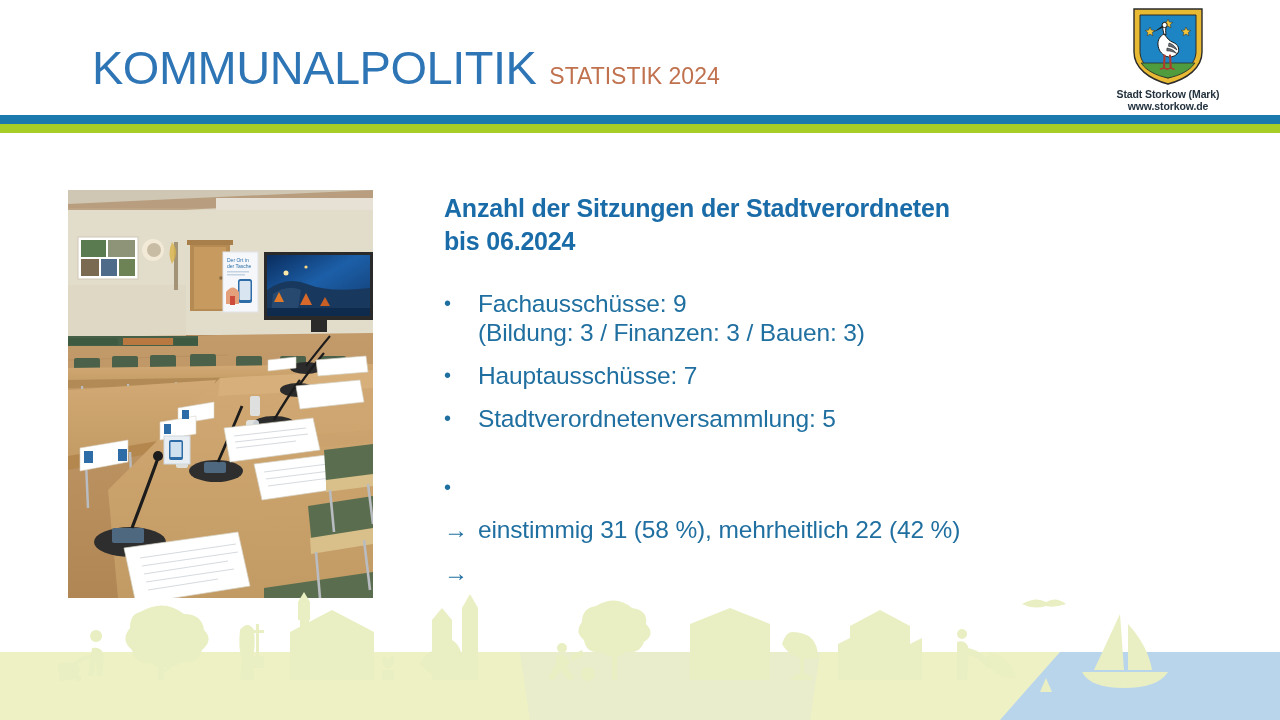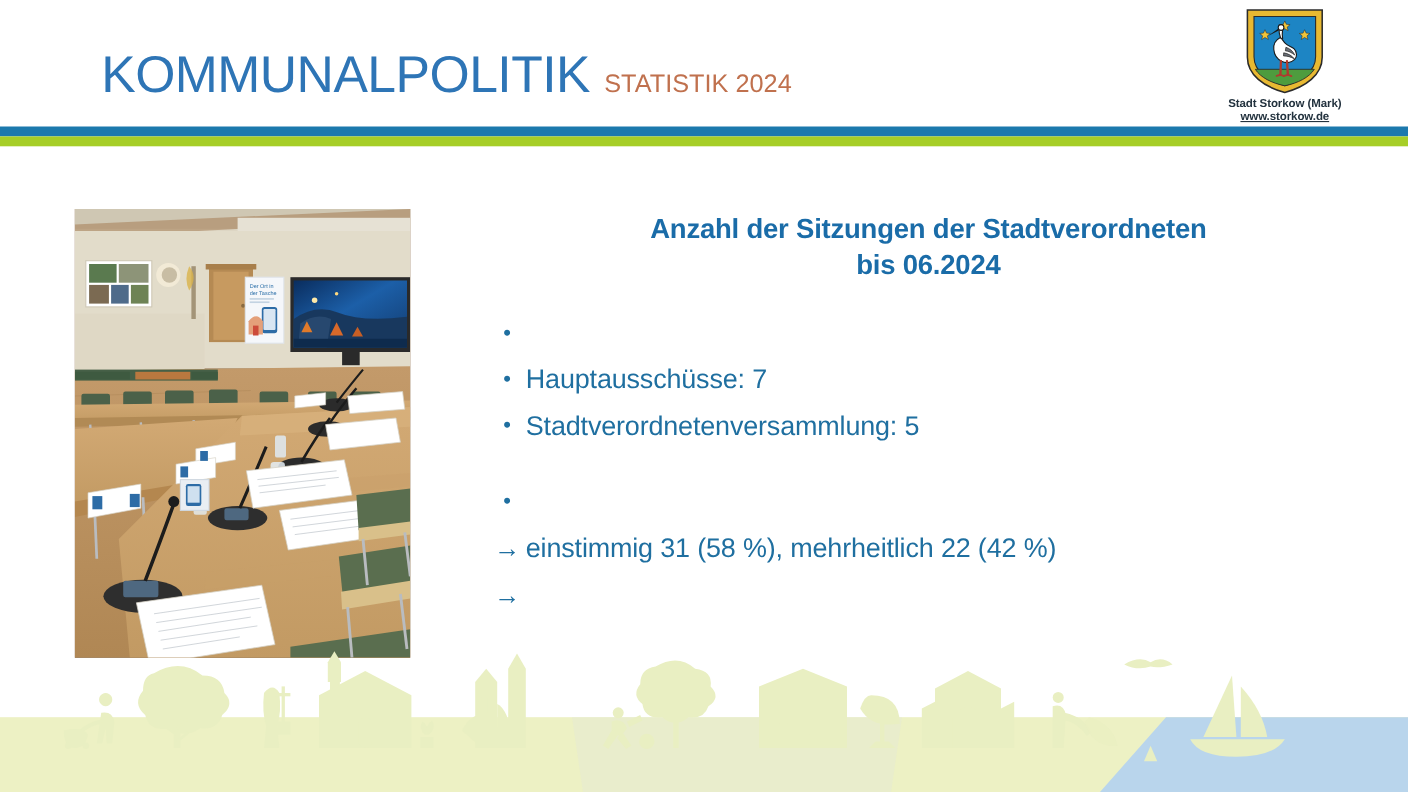--- a/index.html
+++ b/index.html
@@ -86,42 +86,40 @@
     font-weight: bold;
     color: #24333f;
     margin-top: 2px;
     letter-spacing: -0.1px;
   }
   #logo-url {
     font-size: 10.5px;
     font-weight: bold;
     color: #24333f;
     letter-spacing: -0.1px;
-    text-decoration: underline;
   }
 
   
   #photo {
     position: absolute;
     left: 68px;
     top: 190px;
     width: 305px;
     height: 408px;
     overflow: hidden;
     background: #8a6a48;
   }
   #photo svg { display: block; }
 
   
   #content {
     position: absolute;
     left: 444px;
     top: 192px;
     width: 800px;
-    text-align: center;
   }
 
   #content-heading {
     font-size: 25px;
     font-weight: bold;
     color: #1A6CA8;
     line-height: 1.33;
     letter-spacing: -0.2px;
     white-space: pre-line;
   }
@@ -421,20 +419,22 @@
   </div>
 
   <div id="content">
     <div id="content-heading">Anzahl der Sitzungen der Stadtverordneten
 bis 06.2024</div>
 
     <div class="bullets">
 
       <div class="bullet-row">
         <span class="bullet-mark">•</span>
+        <span class="bullet-text">Fachausschüsse: 9
+(Bildung: 3 / Finanzen: 3 / Bauen: 3)</span>
       </div>
 
       <div class="bullet-row">
         <span class="bullet-mark">•</span>
         <span class="bullet-text"> Hauptausschüsse: 7</span>
       </div>
 
       <div class="bullet-row">
         <span class="bullet-mark">•</span>
         <span class="bullet-text"> Stadtverordnetenversammlung: 5</span>

